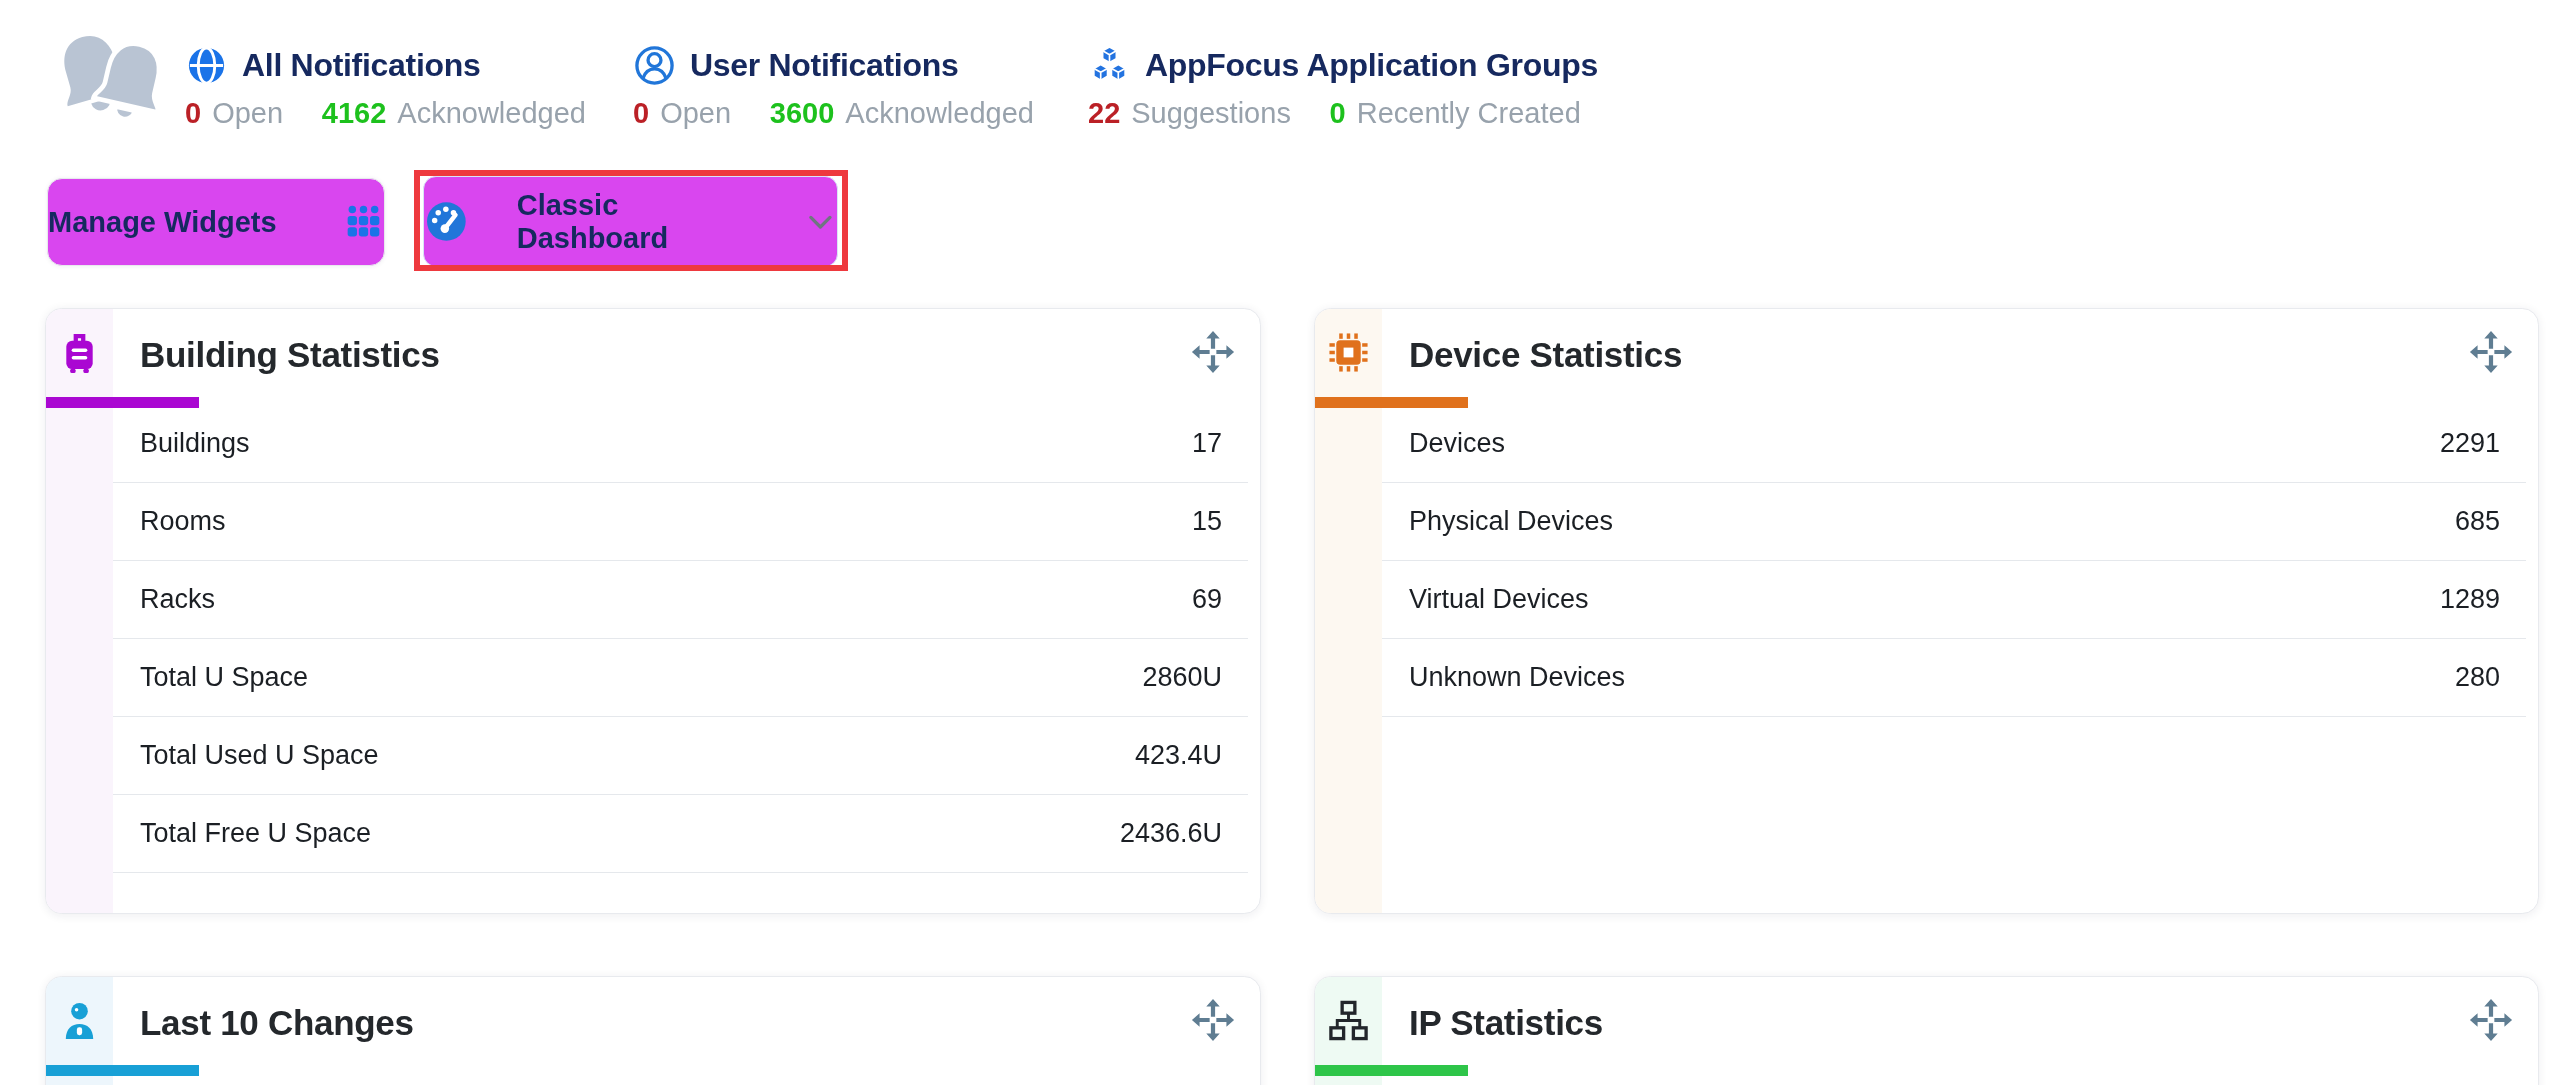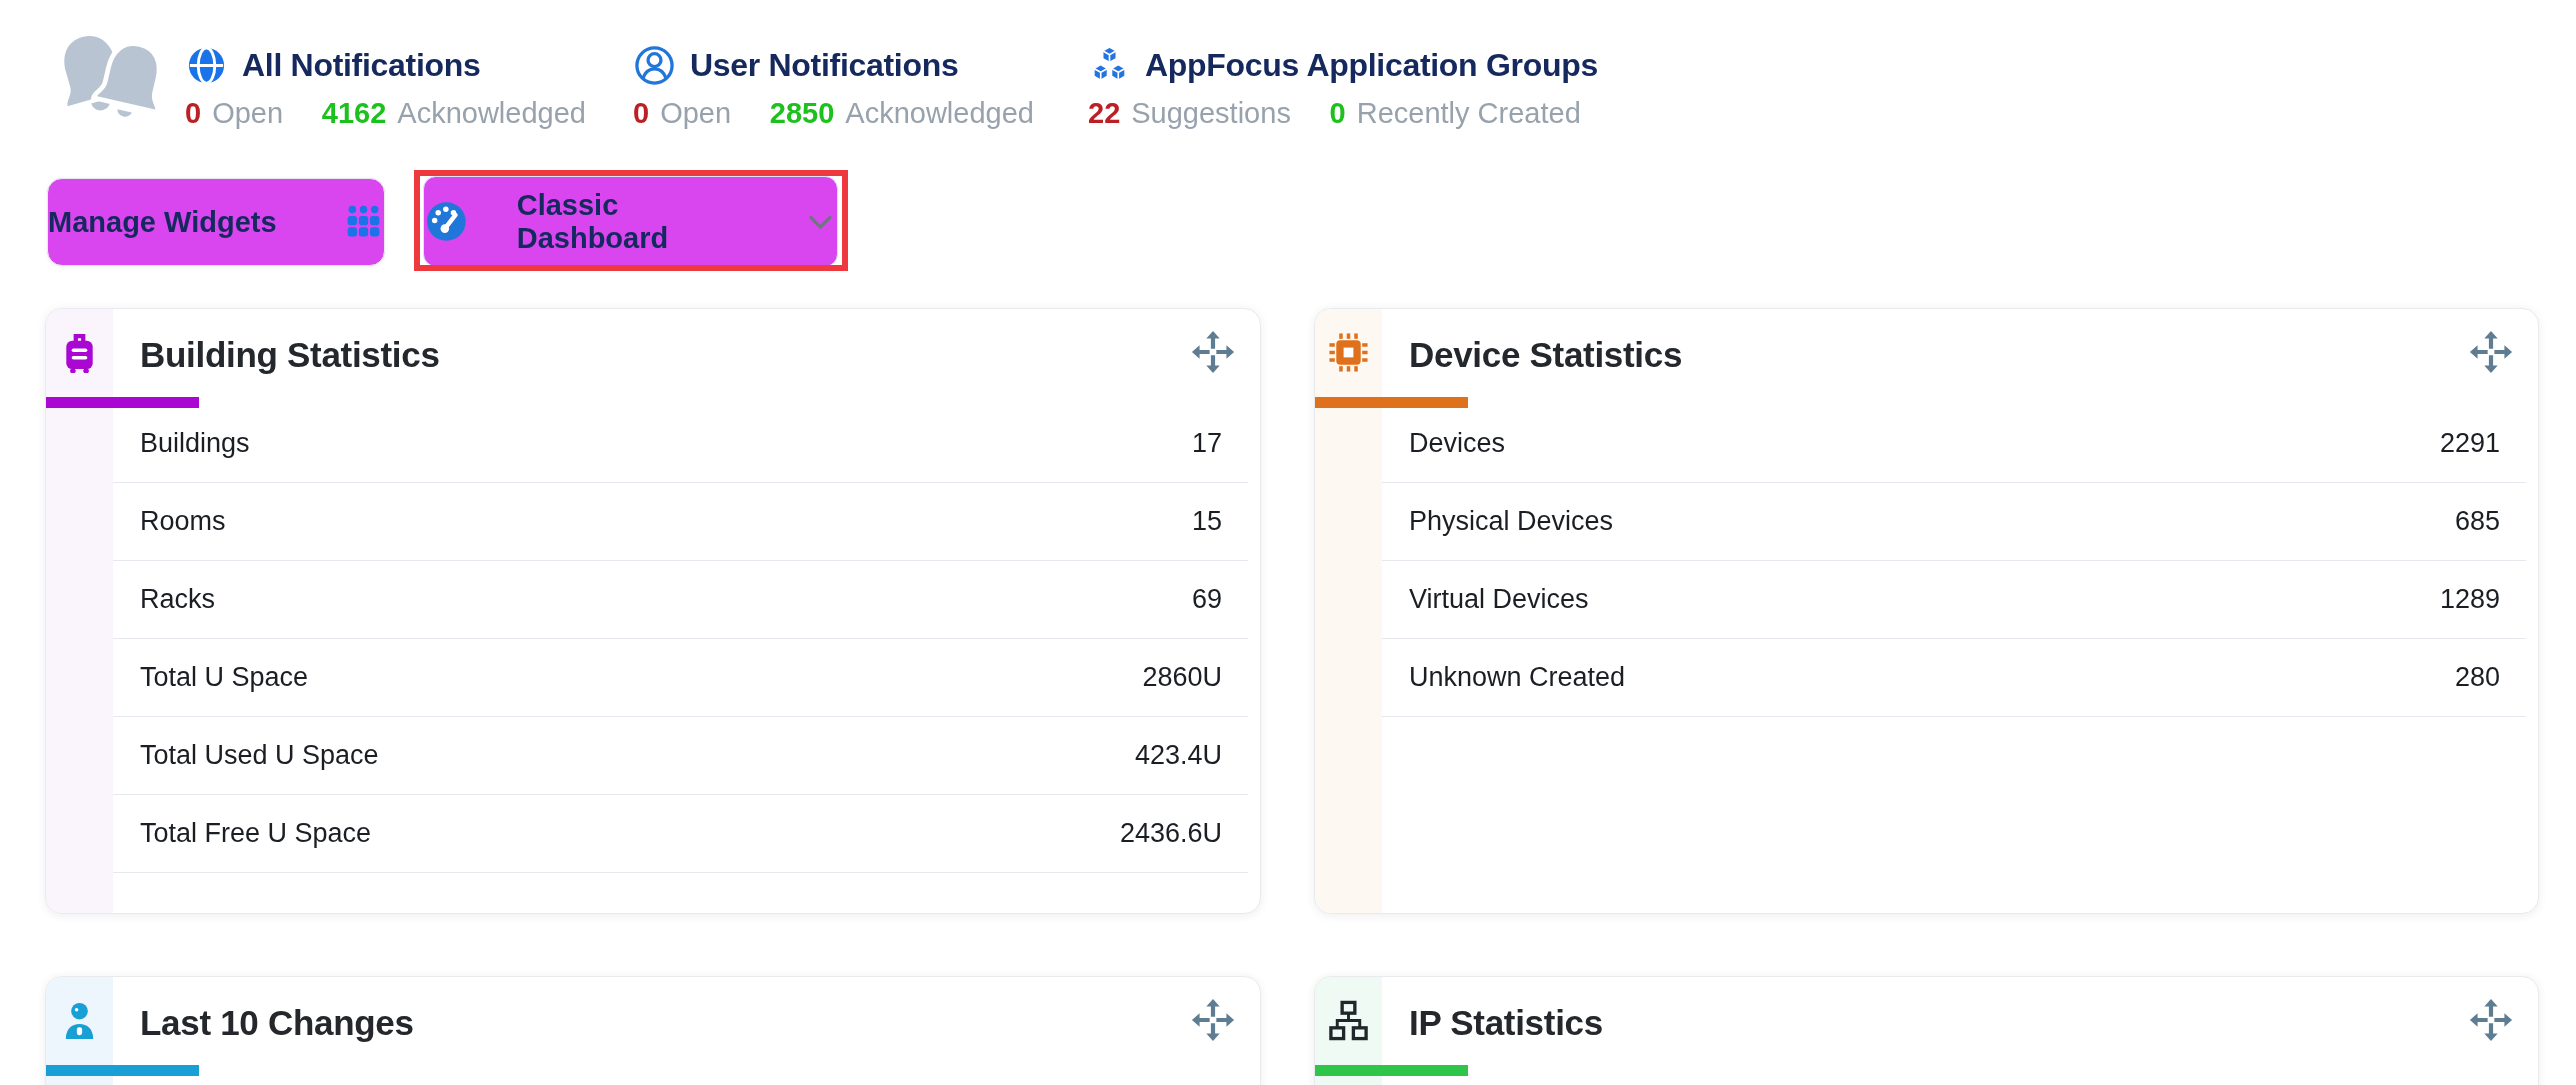--- a/index.html
+++ b/index.html
@@ -93,21 +93,21 @@
         <circle cx="22" cy="22" r="18"></circle>
           <circle cx="22" cy="16.5" r="6.6"></circle>
         <path d="M10 35.5c2.5-7.5 7-10 12-10s9.5 2.5 12 10"></path>
       </svg>
       <span class="ng-title">User Notifications</span>
     </div>
     <div class="ng-stats">
       <span class="stat-num neg">0</span>
       <span class="stat-label">Open</span>
       <span class="stat-gap"></span>
-      <span class="stat-num pos">2850</span>
+      <span class="stat-num pos">3600</span>
       <span class="stat-label">Acknowledged</span>
     </div>
   </div>
 
   <div class="notif-group" style="left:1088px">
     <div class="ng-title-row">
       <svg class="ng-icon" viewBox="0 0 44 44">
         <g fill="#2373e0" stroke="#fff" stroke-width="1.7" stroke-linejoin="round">
           <path d="M22 3l7 4v8l-7 4-7-4V7z"></path>
             <path d="M15 7l7 4 7-4M22 11v8" fill="none"></path>
@@ -245,21 +245,21 @@
         </div>
         <div class="row">
           <span class="row-label">Physical Devices</span>
           <span class="row-value">685</span>
         </div>
         <div class="row">
           <span class="row-label">Virtual Devices</span>
           <span class="row-value">1289</span>
         </div>
         <div class="row">
-          <span class="row-label">Unknown Created</span>
+          <span class="row-label">Unknown Devices</span>
           <span class="row-value">280</span>
         </div>
       </div>
   </div>
 
   <div class="card" id="last-10-changes" style="--accent: #18a0d6; --strip: #edf6fc; --icon: #18a0d6;">
     <div class="strip"></div>
     <svg class="card-icon" viewBox="0 0 44 44" fill="currentColor">
       <circle cx="22" cy="12.5" r="8.5"></circle>
       <path d="M8 41c0-10.5 6-15.5 14-15.5S36 30.5 36 41z"></path>

